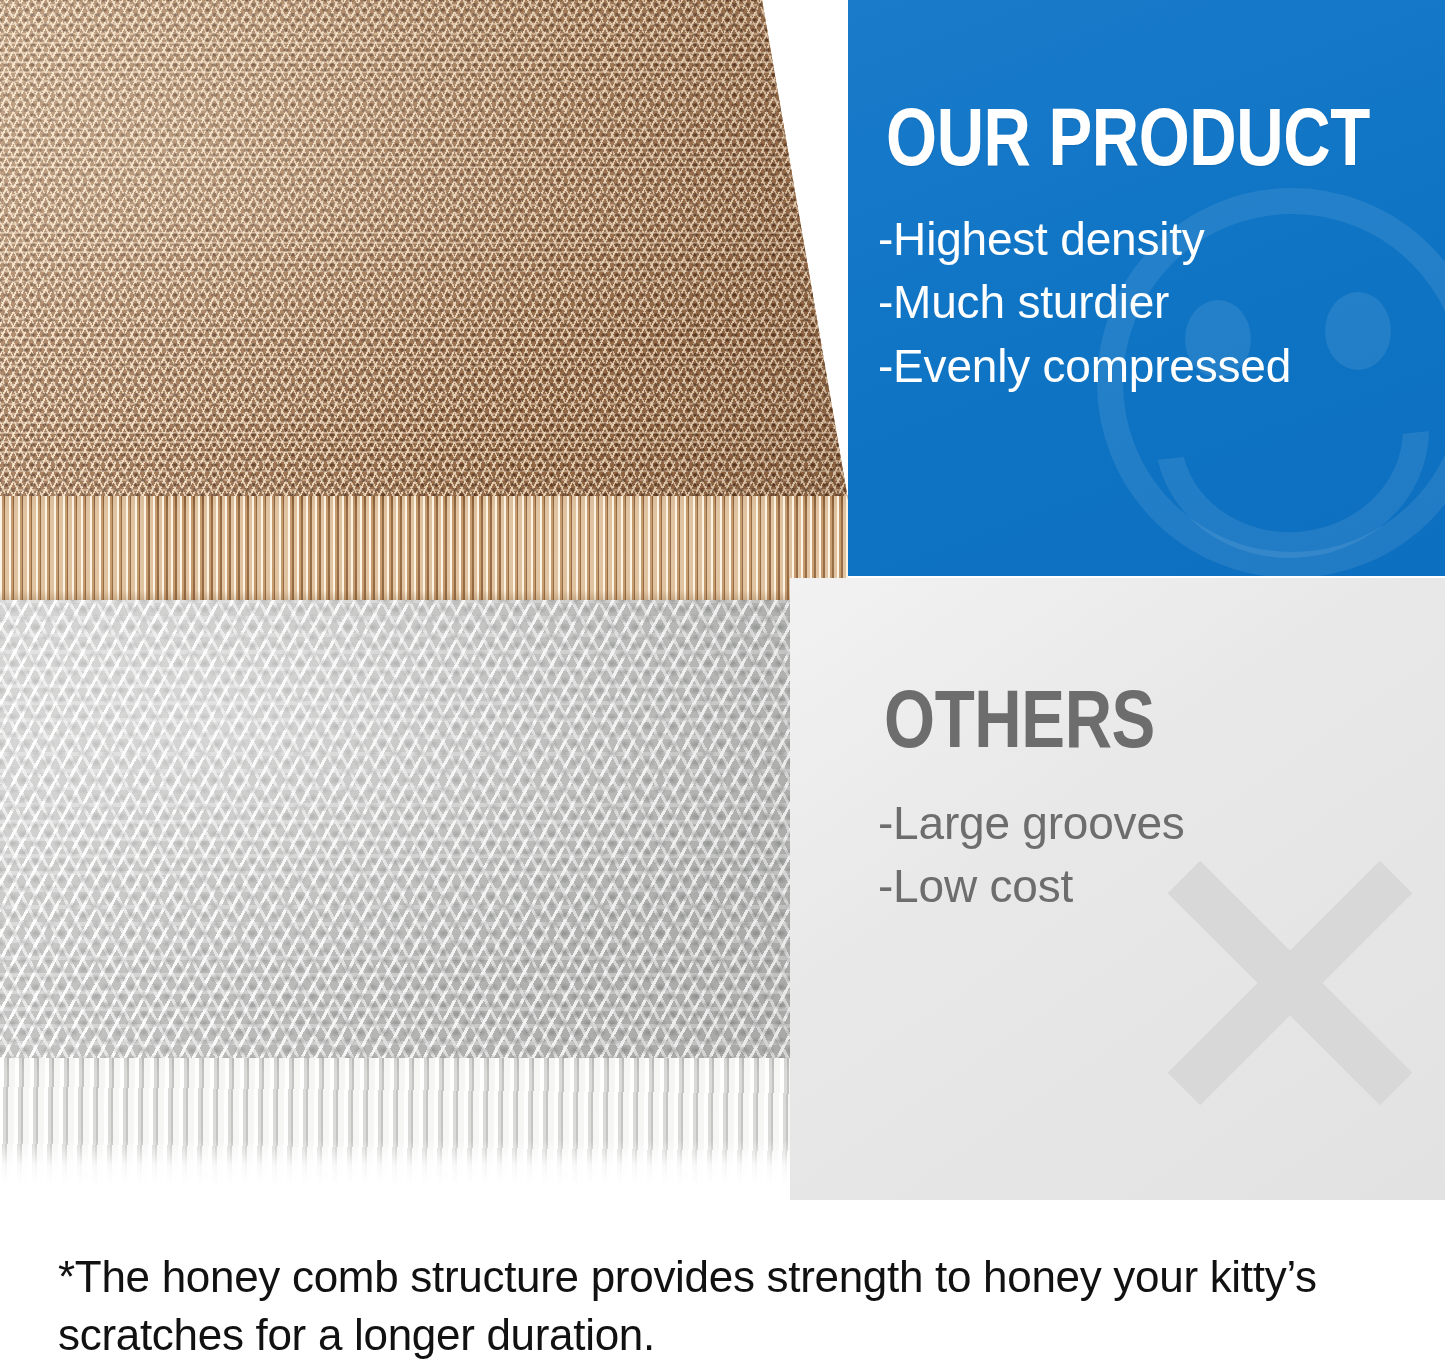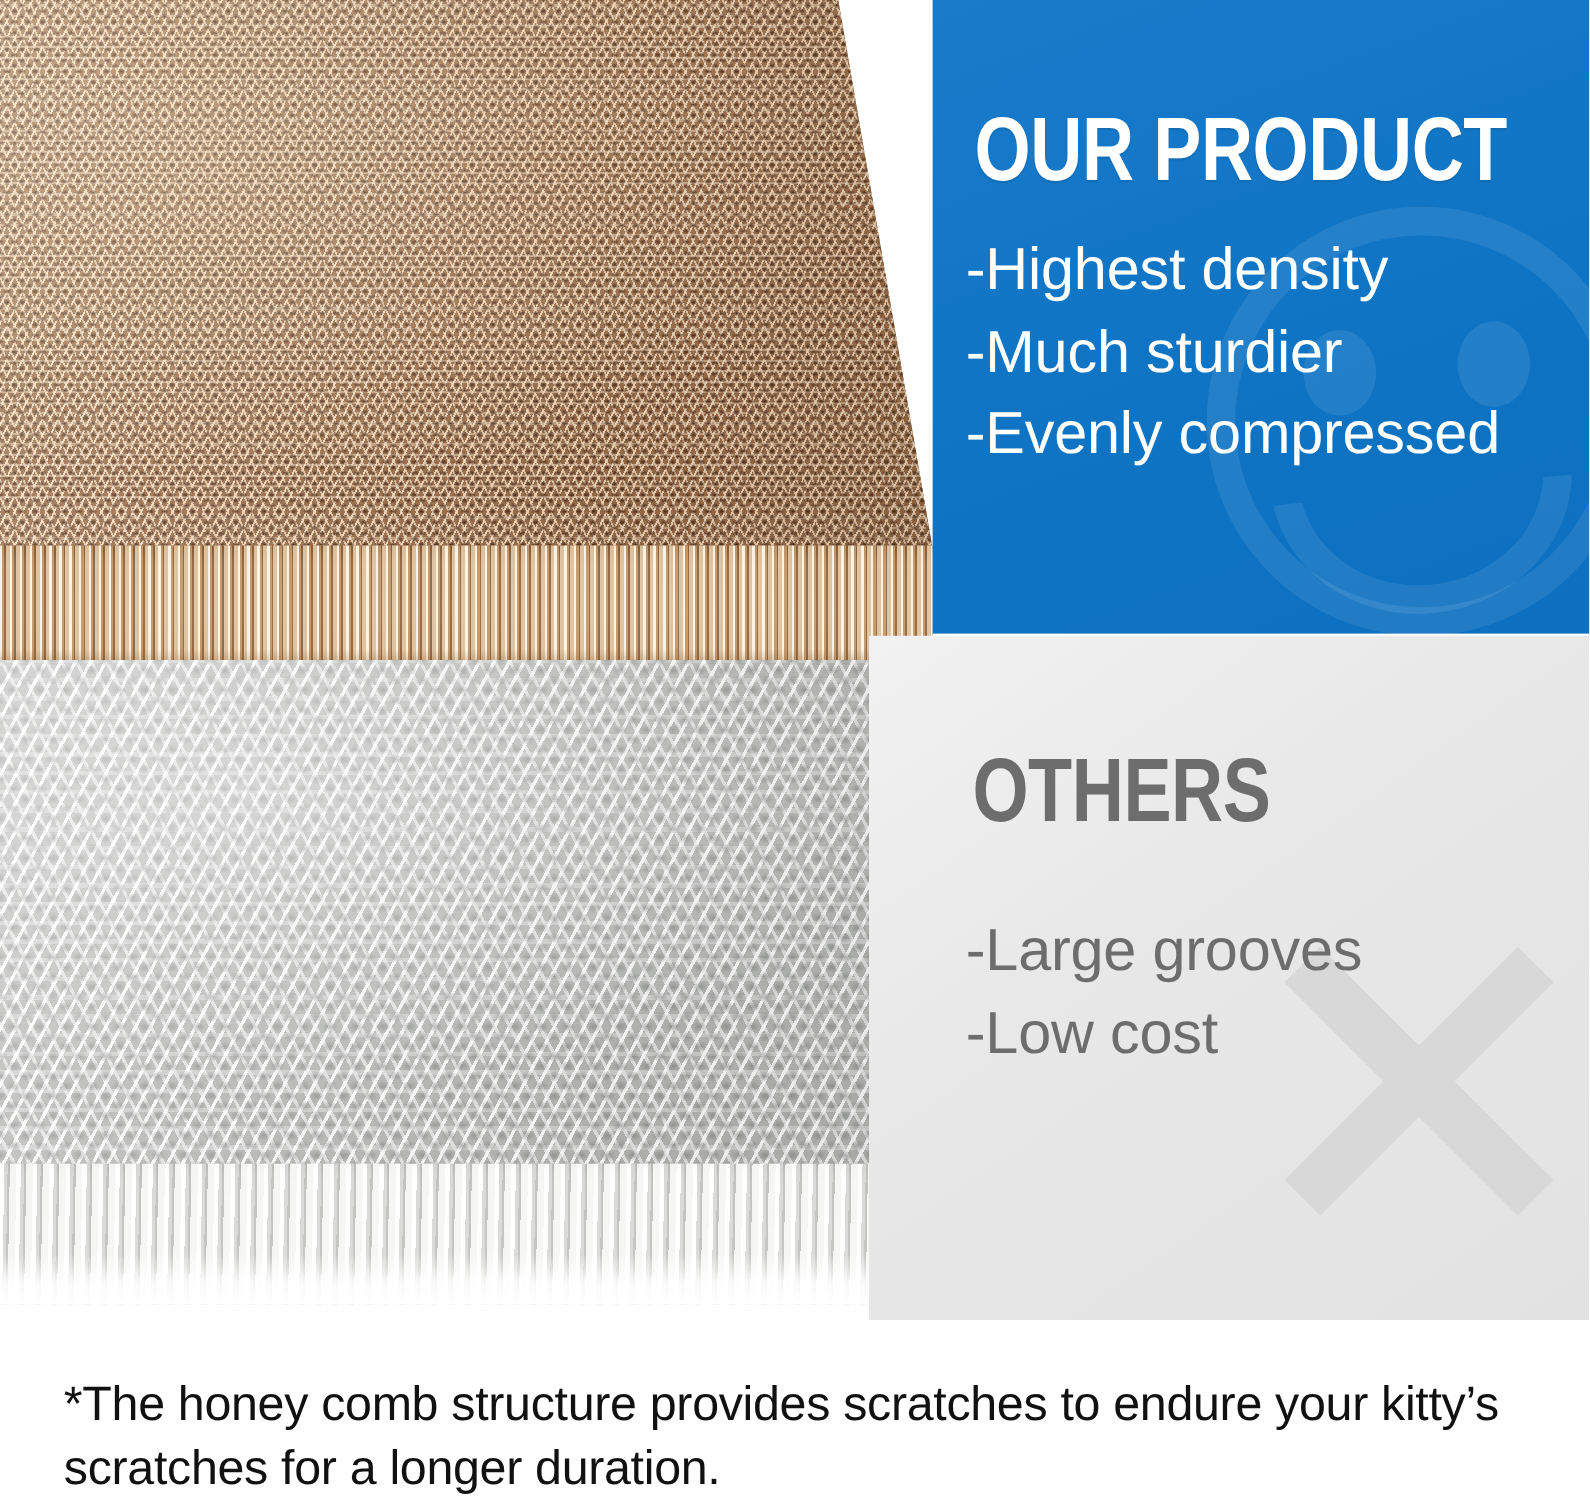--- a/index.html
+++ b/index.html
@@ -233,27 +233,27 @@
     font-size:82px;
     color:#6d6d6d;
   }
 
   .bullets {
     position:absolute;
     list-style:none;
     line-height:1.38;
   }
   .bullets li {
-    font-size:54px;
+    font-size:46px;
     font-weight:400;
     letter-spacing:-0.2px;
     white-space:nowrap;
   }
   #product-bullets { left:878px; top:208px; color:#ffffff; }
-  #others-bullets  { left:878px; top:827px; color:#6d6d6d; }
+  #others-bullets  { left:878px; top:792px; color:#6d6d6d; }
 
   #footnote {
     position:absolute;
     left:58px; top:1248px;
     width:1350px;
     font-size:44px;
     font-weight:400;
     line-height:1.32;
     letter-spacing:-0.3px;
     color:#111111;
@@ -306,15 +306,15 @@
     </div>
   </div>
 
   <h1 class="headline" id="others-title">OTHERS</h1>
 
   <ul class="bullets" id="others-bullets">
     <li>-Large grooves</li>
     <li>-Low cost</li>
   </ul>
 
-  <p id="footnote">*The honey comb structure provides scratches to endure your kitty’s scratches for a longer duration.</p>
+  <p id="footnote">*The honey comb structure provides strength to honey your kitty’s scratches for a longer duration.</p>
 
 </div>
 
 </body></html>

